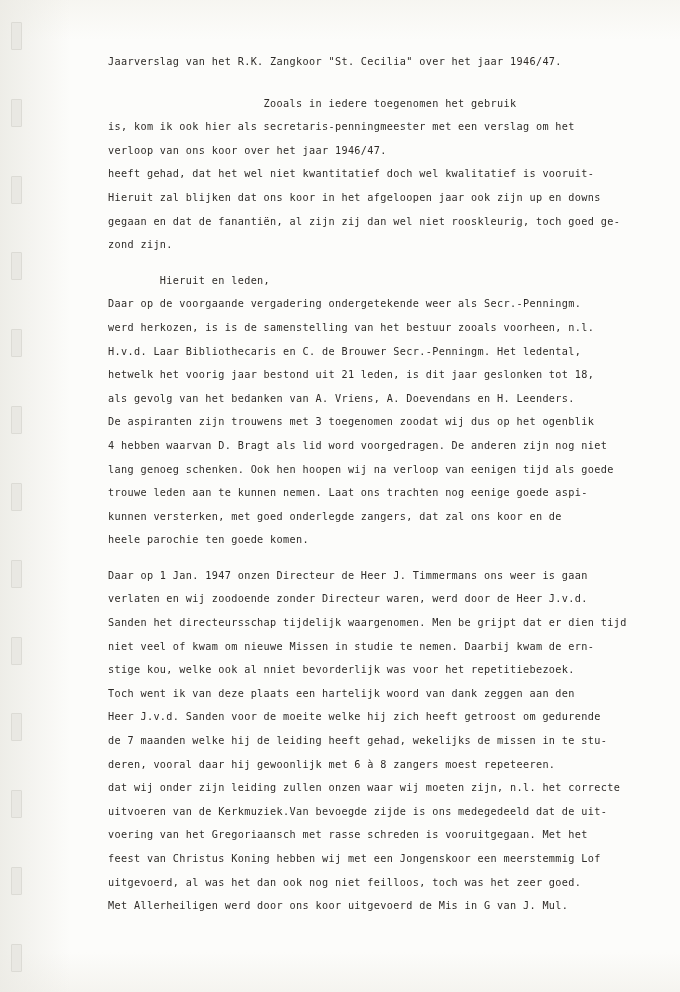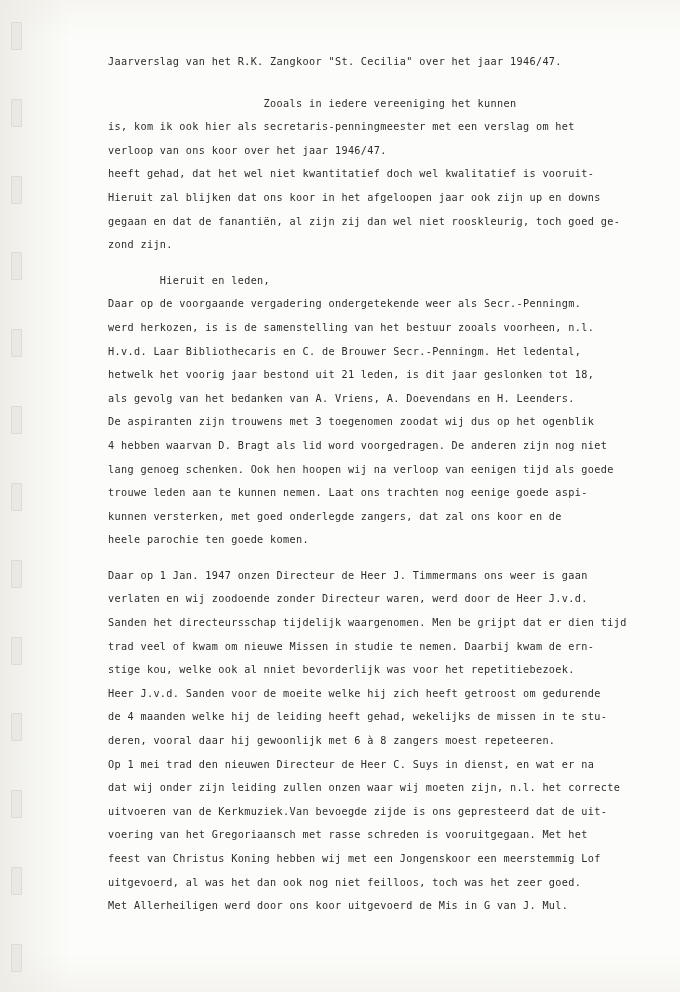--- a/index.html
+++ b/index.html
@@ -97,21 +97,21 @@
     <div class="hole"></div>
     <div class="hole"></div>
   </div>
 
   <div class="content">
 
     <div class="line heading-line">Jaarverslag van het R.K. Zangkoor "St. Cecilia" over het jaar 1946/47.</div>
 
     <div class="spacer-md"></div>
 
-    <div class="line">                        Zooals in iedere vereeniging het kunnen</div>
+    <div class="line">                        Zooals in iedere toegenomen het gebruik</div>
     <div class="line">is, kom ik ook hier als secretaris-penningmeester met een verslag om het</div>
     <div class="line">verloop van ons koor over het jaar 1946/47.</div>
     <div class="line">heeft gehad, dat het wel niet kwantitatief doch wel kwalitatief is vooruit-</div>
     <div class="line">Hieruit zal blijken dat ons koor in het afgeloopen jaar ook zijn up en downs</div>
     <div class="line">gegaan en dat de fanantiën, al zijn zij dan wel niet rooskleurig, toch goed ge-</div>
     <div class="line">zond zijn.</div>
 
     <div class="spacer-sm"></div>
 
     <div class="line">        Hieruit en leden,</div>
@@ -125,27 +125,27 @@
     <div class="line">lang genoeg schenken. Ook hen hoopen wij na verloop van eenigen tijd als goede</div>
     <div class="line">trouwe leden aan te kunnen nemen. Laat ons trachten nog eenige goede aspi-</div>
     <div class="line">kunnen versterken, met goed onderlegde zangers, dat zal ons koor en de</div>
     <div class="line">heele parochie ten goede komen.</div>
 
     <div class="spacer-sm"></div>
 
     <div class="line">Daar op 1 Jan. 1947 onzen Directeur de Heer J. Timmermans ons weer is gaan</div>
     <div class="line">verlaten en wij zoodoende zonder Directeur waren, werd door de Heer J.v.d.</div>
     <div class="line">Sanden het directeursschap tijdelijk waargenomen. Men be grijpt dat er dien tijd</div>
-    <div class="line">trad veel of kwam om nieuwe Missen in studie te nemen. Daarbij kwam de ern-</div>
+    <div class="line">niet veel of kwam om nieuwe Missen in studie te nemen. Daarbij kwam de ern-</div>
     <div class="line">stige kou, welke ook al nniet bevorderlijk was voor het repetitiebezoek.</div>
+    <div class="line">Toch went ik van deze plaats een hartelijk woord van dank zeggen aan den</div>
     <div class="line">Heer J.v.d. Sanden voor de moeite welke hij zich heeft getroost om gedurende</div>
-    <div class="line">de 4 maanden welke hij de leiding heeft gehad, wekelijks de missen in te stu-</div>
+    <div class="line">de 7 maanden welke hij de leiding heeft gehad, wekelijks de missen in te stu-</div>
     <div class="line">deren, vooral daar hij gewoonlijk met 6 à 8 zangers moest repeteeren.</div>
-    <div class="line">Op 1 mei trad den nieuwen Directeur de Heer C. Suys in dienst, en wat er na</div>
     <div class="line">dat wij onder zijn leiding zullen onzen waar wij moeten zijn, n.l. het correcte</div>
-    <div class="line">uitvoeren van de Kerkmuziek.Van bevoegde zijde is ons gepresteerd dat de uit-</div>
+    <div class="line">uitvoeren van de Kerkmuziek.Van bevoegde zijde is ons medegedeeld dat de uit-</div>
     <div class="line">voering van het Gregoriaansch met rasse schreden is vooruitgegaan. Met het</div>
     <div class="line">feest van Christus Koning hebben wij met een Jongenskoor een meerstemmig Lof</div>
     <div class="line">uitgevoerd, al was het dan ook nog niet feilloos, toch was het zeer goed.</div>
     <div class="line">Met Allerheiligen werd door ons koor uitgevoerd de Mis in G van J. Mul.</div>
 
   </div>
 </div>
 
 </body></html>

